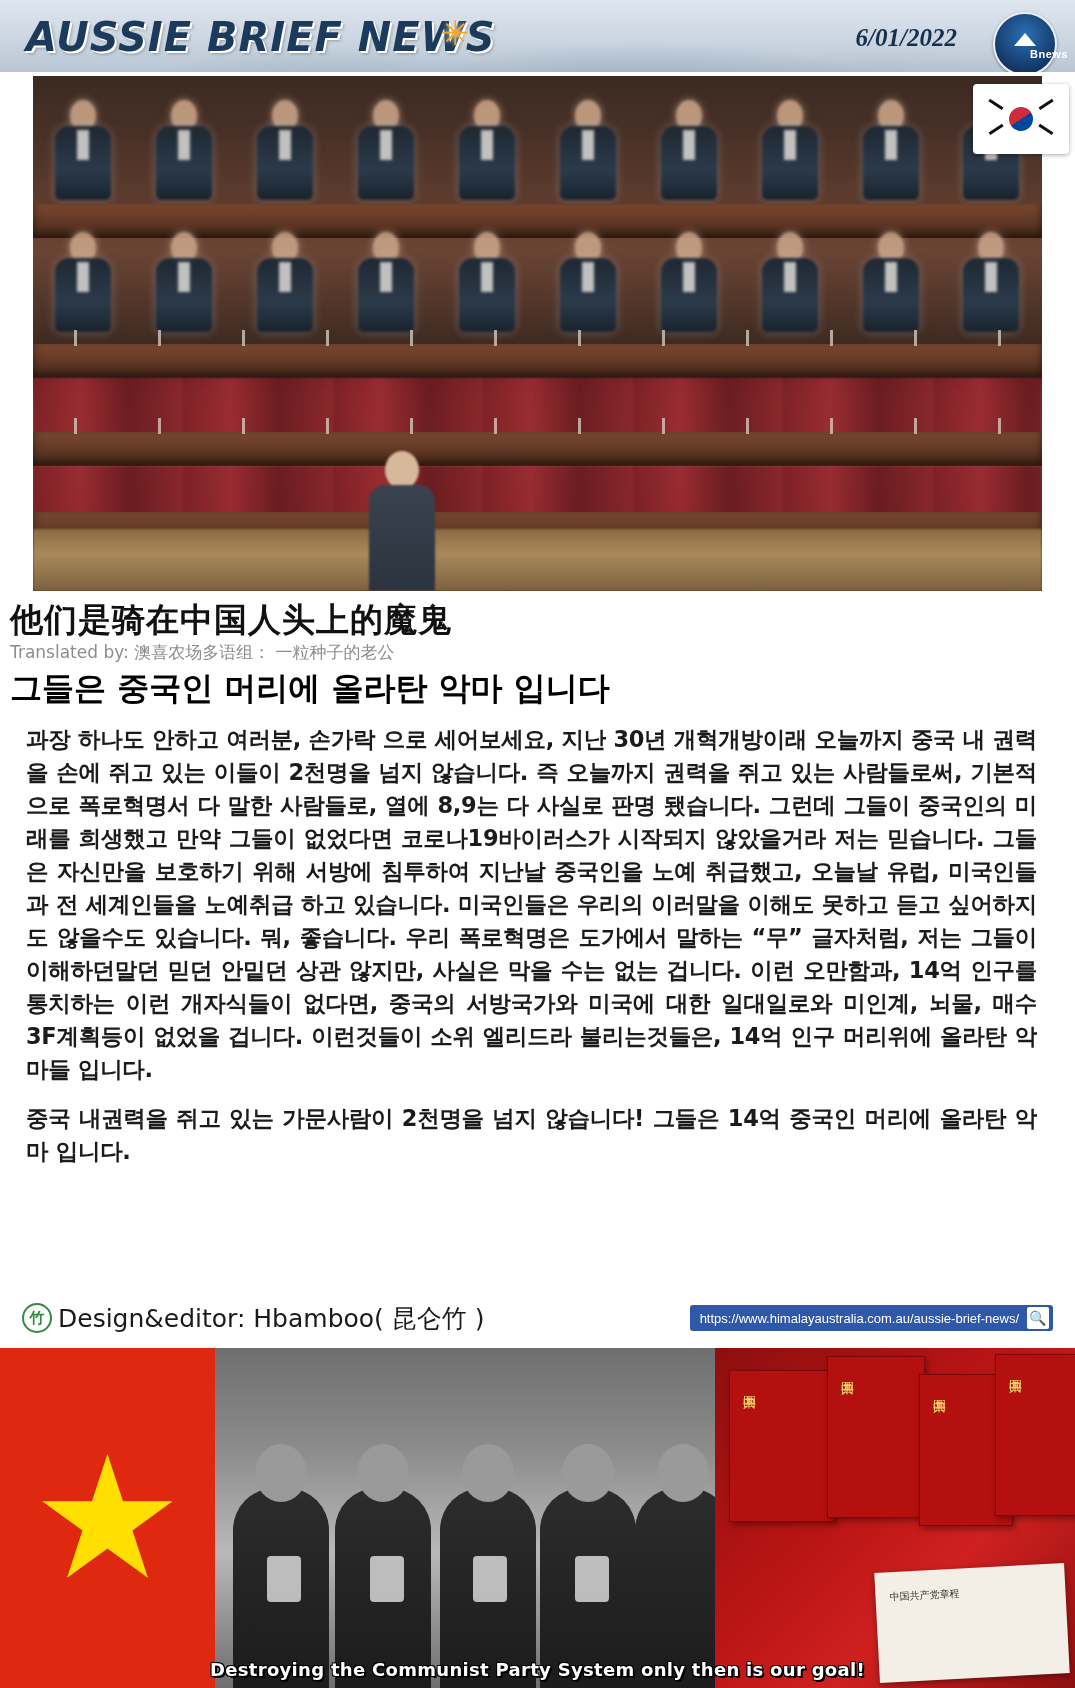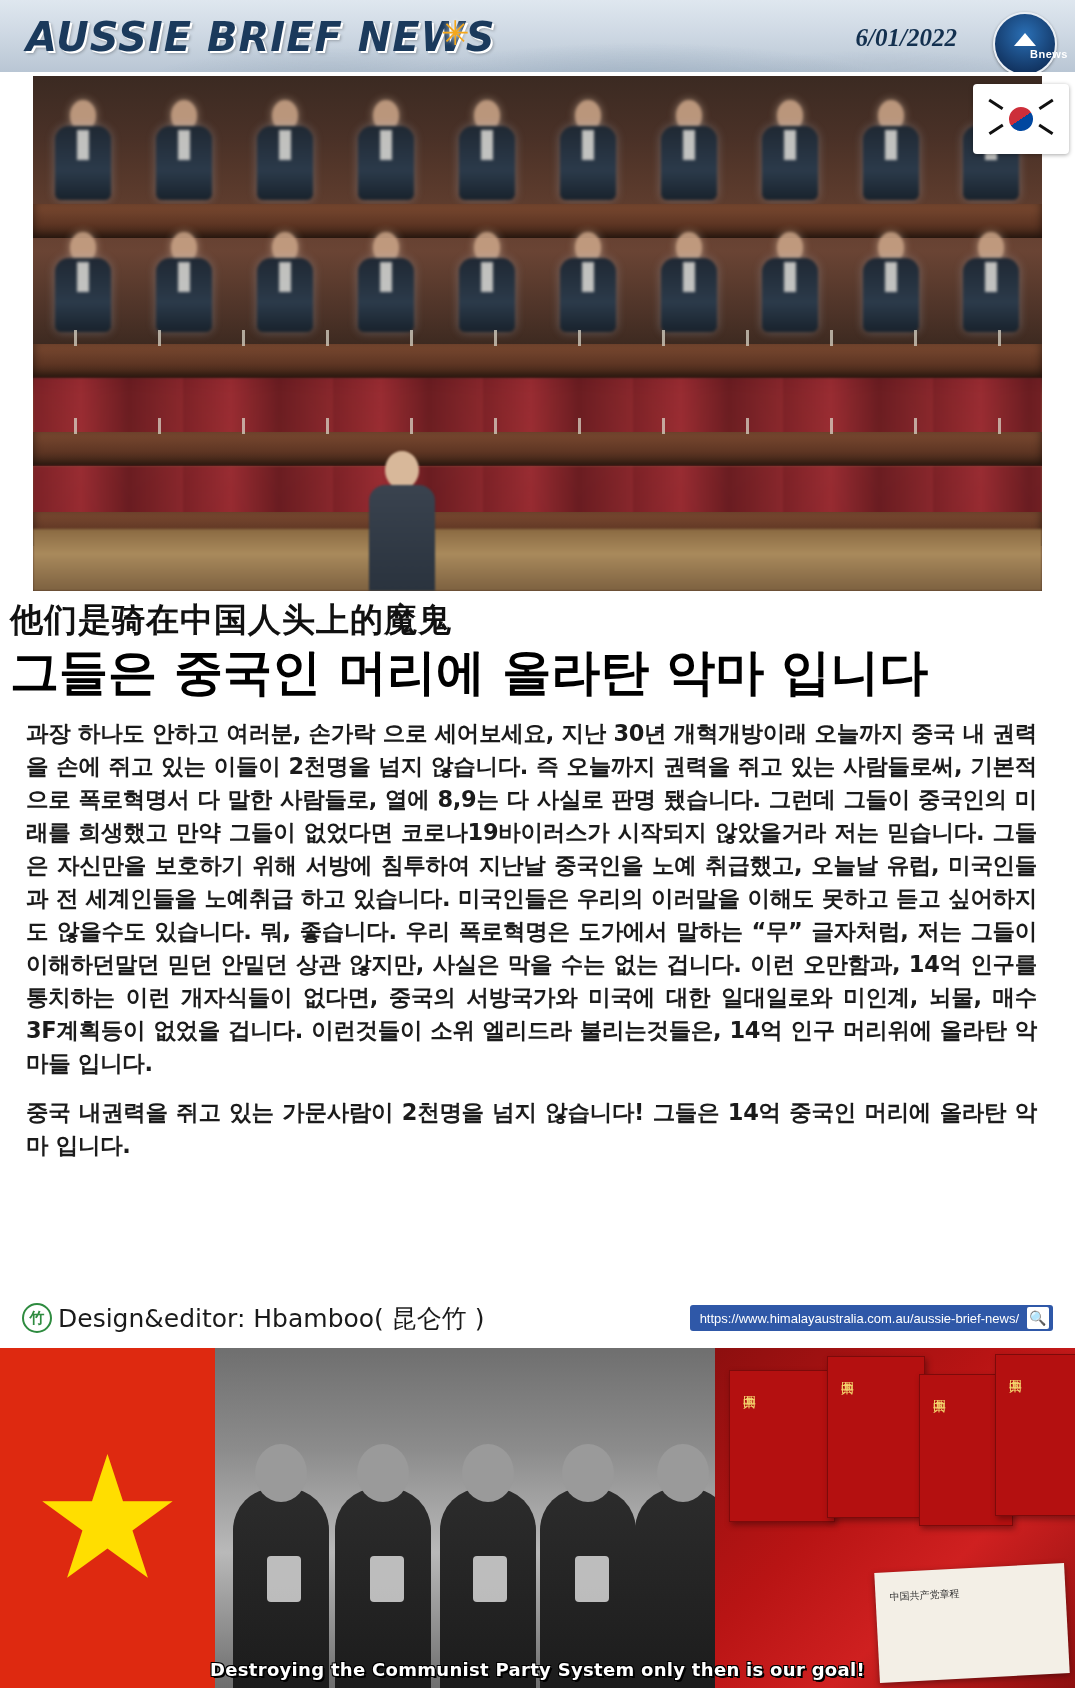--- a/index.html
+++ b/index.html
@@ -258,21 +258,21 @@
   .translator {
     margin-top: 2px;
     font-size: 17px;
     color: #8d8d8d;
     font-family: "DejaVu Sans", sans-serif;
   }
   .title-kr {
     margin-top: 6px;
     font-family: "DejaVu Sans", sans-serif;
     font-weight: bold;
-    font-size: 49px;
+    font-size: 32px;
     color: #000;
     letter-spacing: 0px;
     line-height: 1.15;
   }
   .body-text {
     margin-top: 16px;
     font-family: "DejaVu Sans", sans-serif;
     font-size: 22.5px;
     line-height: 33px;
     color: #1b1b1b;
@@ -627,20 +627,21 @@
     <div class="taeguk"></div>
     <div class="bar" style="left:4px; top:9px; transform: rotate(33deg);"></div>
     <div class="bar" style="left:4px; top:34px; transform: rotate(-33deg);"></div>
     <div class="bar" style="right:4px; top:9px; transform: rotate(-33deg);"></div>
     <div class="bar" style="right:4px; top:34px; transform: rotate(33deg);"></div>
   </div>
 </div>
 
 <div class="article">
   <div class="title-cn">他们是骑在中国人头上的魔鬼</div>
+  <div class="translator">Translated by: 澳喜农场多语组： 一粒种子的老公</div>
   <div class="title-kr">그들은 중국인 머리에 올라탄 악마 입니다</div>
   <div class="body-text">
     <p>과장 하나도 안하고 여러분, 손가락 으로 세어보세요, 지난 30년 개혁개방이래 오늘까지 중국 내 권력을 손에 쥐고 있는 이들이 2천명을 넘지 않습니다. 즉 오늘까지 권력을 쥐고 있는 사람들로써, 기본적으로 폭로혁명서 다 말한 사람들로, 열에 8,9는 다 사실로 판명 됐습니다. 그런데 그들이 중국인의 미래를 희생했고 만약 그들이 없었다면 코로나19바이러스가 시작되지 않았을거라 저는 믿습니다. 그들은 자신만을 보호하기 위해 서방에 침투하여 지난날 중국인을 노예 취급했고, 오늘날 유럽, 미국인들과 전 세계인들을 노예취급 하고 있습니다. 미국인들은 우리의 이러말을 이해도 못하고 듣고 싶어하지도 않을수도 있습니다. 뭐, 좋습니다. 우리 폭로혁명은 도가에서 말하는 “무” 글자처럼, 저는 그들이 이해하던말던 믿던 안밑던 상관 않지만, 사실은 막을 수는 없는 겁니다. 이런 오만함과, 14억 인구를 통치하는 이런 개자식들이 없다면, 중국의 서방국가와 미국에 대한 일대일로와 미인계, 뇌물, 매수 3F계획등이 없었을 겁니다. 이런것들이 소위 엘리드라 불리는것들은, 14억 인구 머리위에 올라탄 악마들 입니다.</p>
     <p>중국 내권력을 쥐고 있는 가문사람이 2천명을 넘지 않습니다! 그들은 14억 중국인 머리에 올라탄 악마 입니다.</p>
   </div>
 </div>
 
 <div class="credit-row">
   <div class="credit-left">
     <span class="bamboo-icon">竹</span>

